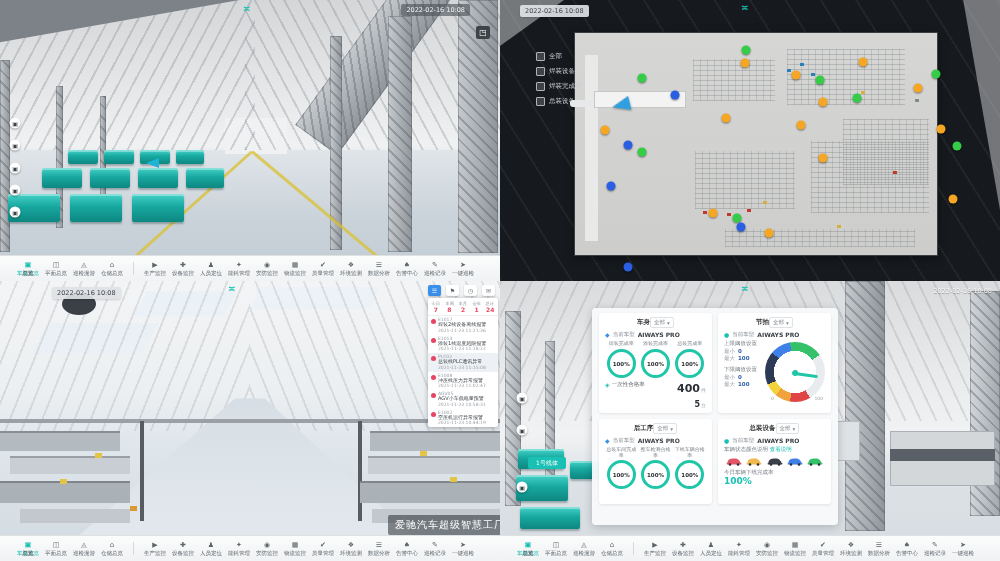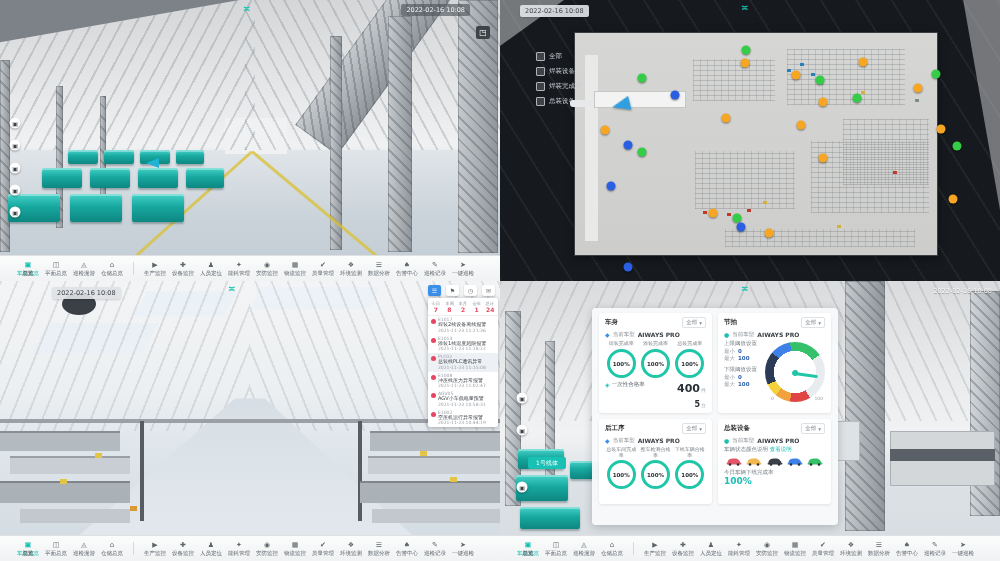--- a/index.html
+++ b/index.html
@@ -61,21 +61,21 @@
   .ai-dot{width:5px;height:5px;border-radius:50%;background:#e84561;margin-top:2px;flex:none;}
   .ai-id{font-size:4.5px;color:#9aa0a6;line-height:5px;}
   .ai-title{font-size:5px;color:#3c4146;line-height:5.5px;}
   .ai-time{font-size:4.5px;color:#9aa0a6;line-height:5px;}
   .fl{position:absolute;left:388px;top:234px;padding:3px 7px;background:rgba(40,45,50,.55);border-radius:2px;color:#fff;font-size:10px;letter-spacing:1px;z-index:8;white-space:nowrap;}
   
   .panel{position:absolute;left:92px;top:27px;width:246px;height:217px;background:rgba(247,249,250,.97);border-radius:4px;box-shadow:0 2px 10px rgba(0,0,0,.2);padding:5px 7px;z-index:9;box-sizing:border-box;}
   .panel-title{font-size:7px;color:#4a5056;margin:1px 0 4px 1px;}
   .cards{display:grid;grid-template-columns:1fr 1fr;grid-template-rows:100px 85px;gap:6px;}
   .card{background:#fff;border-radius:3px;box-shadow:0 1px 3px rgba(0,0,0,.09);padding:4px 6px;position:relative;overflow:hidden;}
-  .card-h{display:flex;justify-content:space-between;align-items:center;}
+  .card-h{display:flex;justify-content:center;align-items:center;}
   .card-title{font-size:6.5px;color:#333;font-weight:bold;}
   .mini-select{display:flex;align-items:center;gap:2px;border:1px solid #dde2e6;border-radius:2px;font-size:5.5px;color:#8a9096;padding:0 3px;height:9px;cursor:pointer;}
   .model-row{display:flex;align-items:center;gap:3px;margin:3px 0 2px;}
   .model-ico{font-size:6px;line-height:7px;}
   .model-ico.blue{color:#3a8fe8;}
   .model-ico.teal{color:#19c0b4;}
   .model-lab{font-size:5.5px;color:#8a9096;}
   .model-val{font-size:6px;color:#3c4146;font-weight:bold;}
   .dn-row{display:flex;justify-content:space-between;margin-top:2px;}
   .dn{display:flex;flex-direction:column;align-items:center;width:32%;}
@@ -425,20 +425,21 @@
           <div class="ai">
     <span class="ai-dot"></span>
     <span>
       <div class="ai-id">E1002</div>
       <div class="ai-title">空压机运行异常报警</div>
       <div class="ai-time">2021-11-23 10:44:19</div>
     </span>
   </div>
         </div>
     </div>
+    <div class="fl">爱驰汽车超级智慧工厂</div>
     <div class="toolbar">
         <div class="tb-item logo">
         <span class="tb-ico">≍</span>
         <span class="tb-lab">总览</span>
       </div>
         <div class="tb-item active">
         <span class="tb-ico">▣</span>
         <span class="tb-lab">车间总览</span>
       </div>
         <div class="tb-item">

